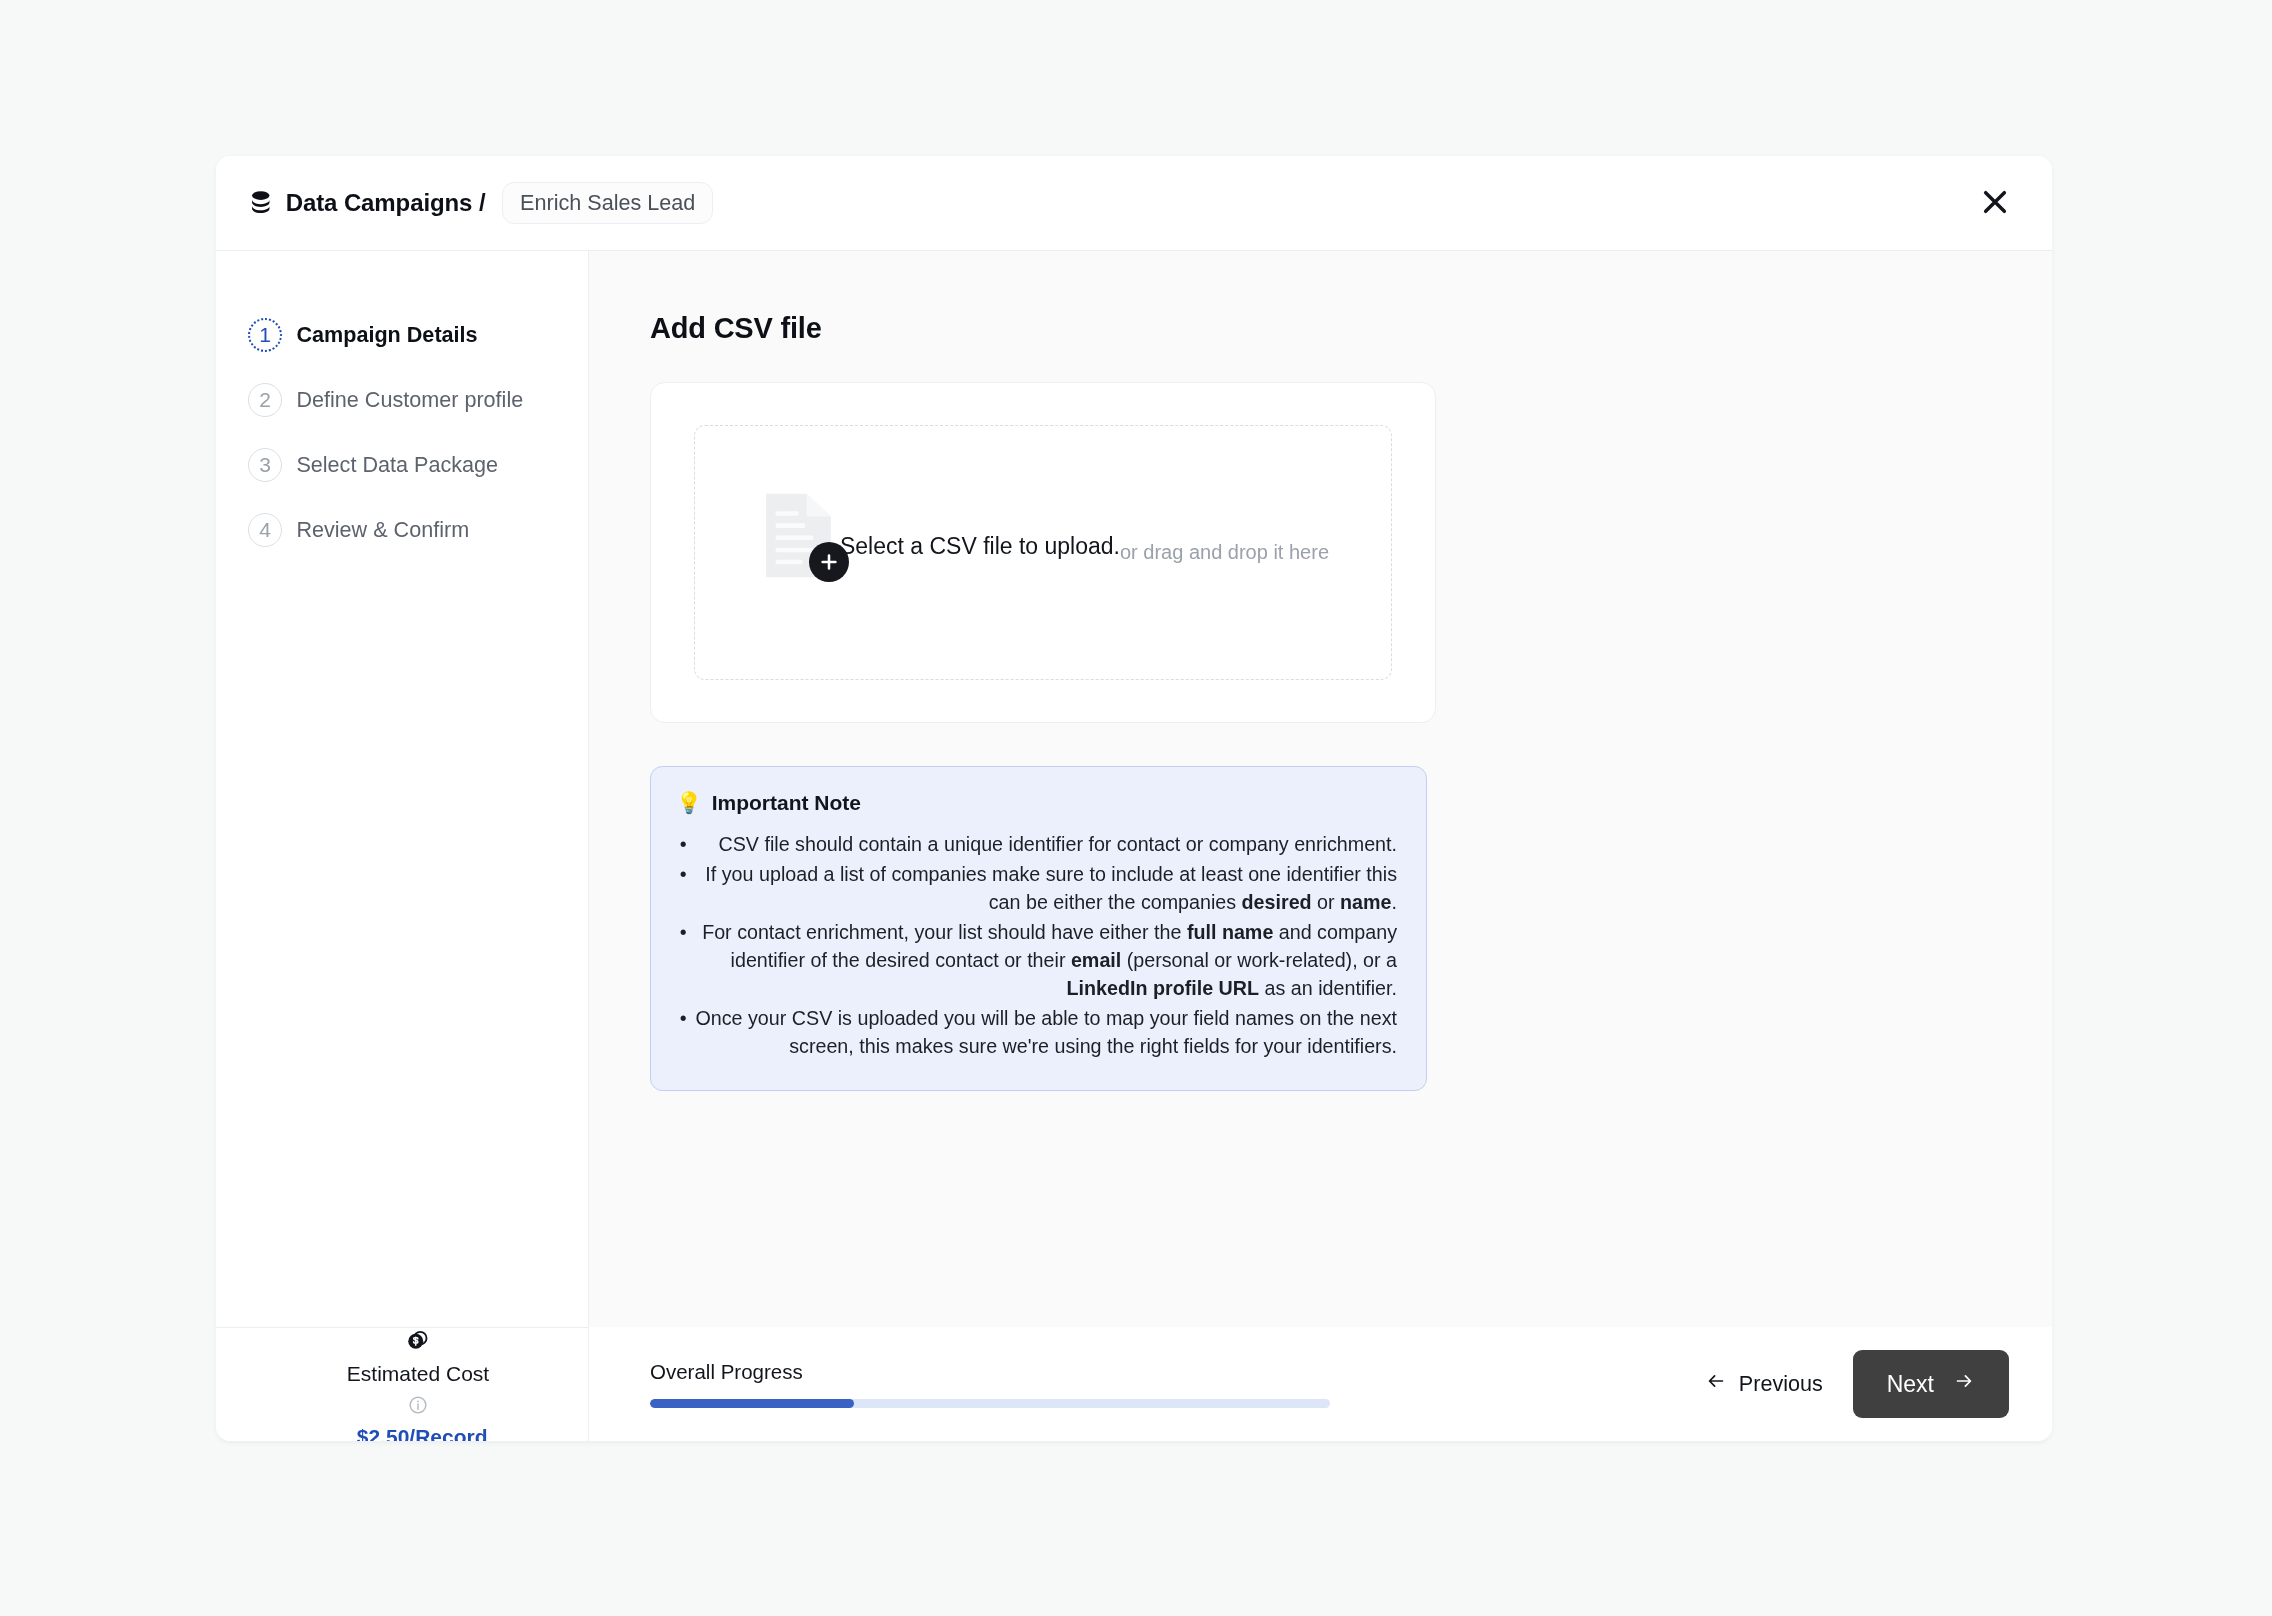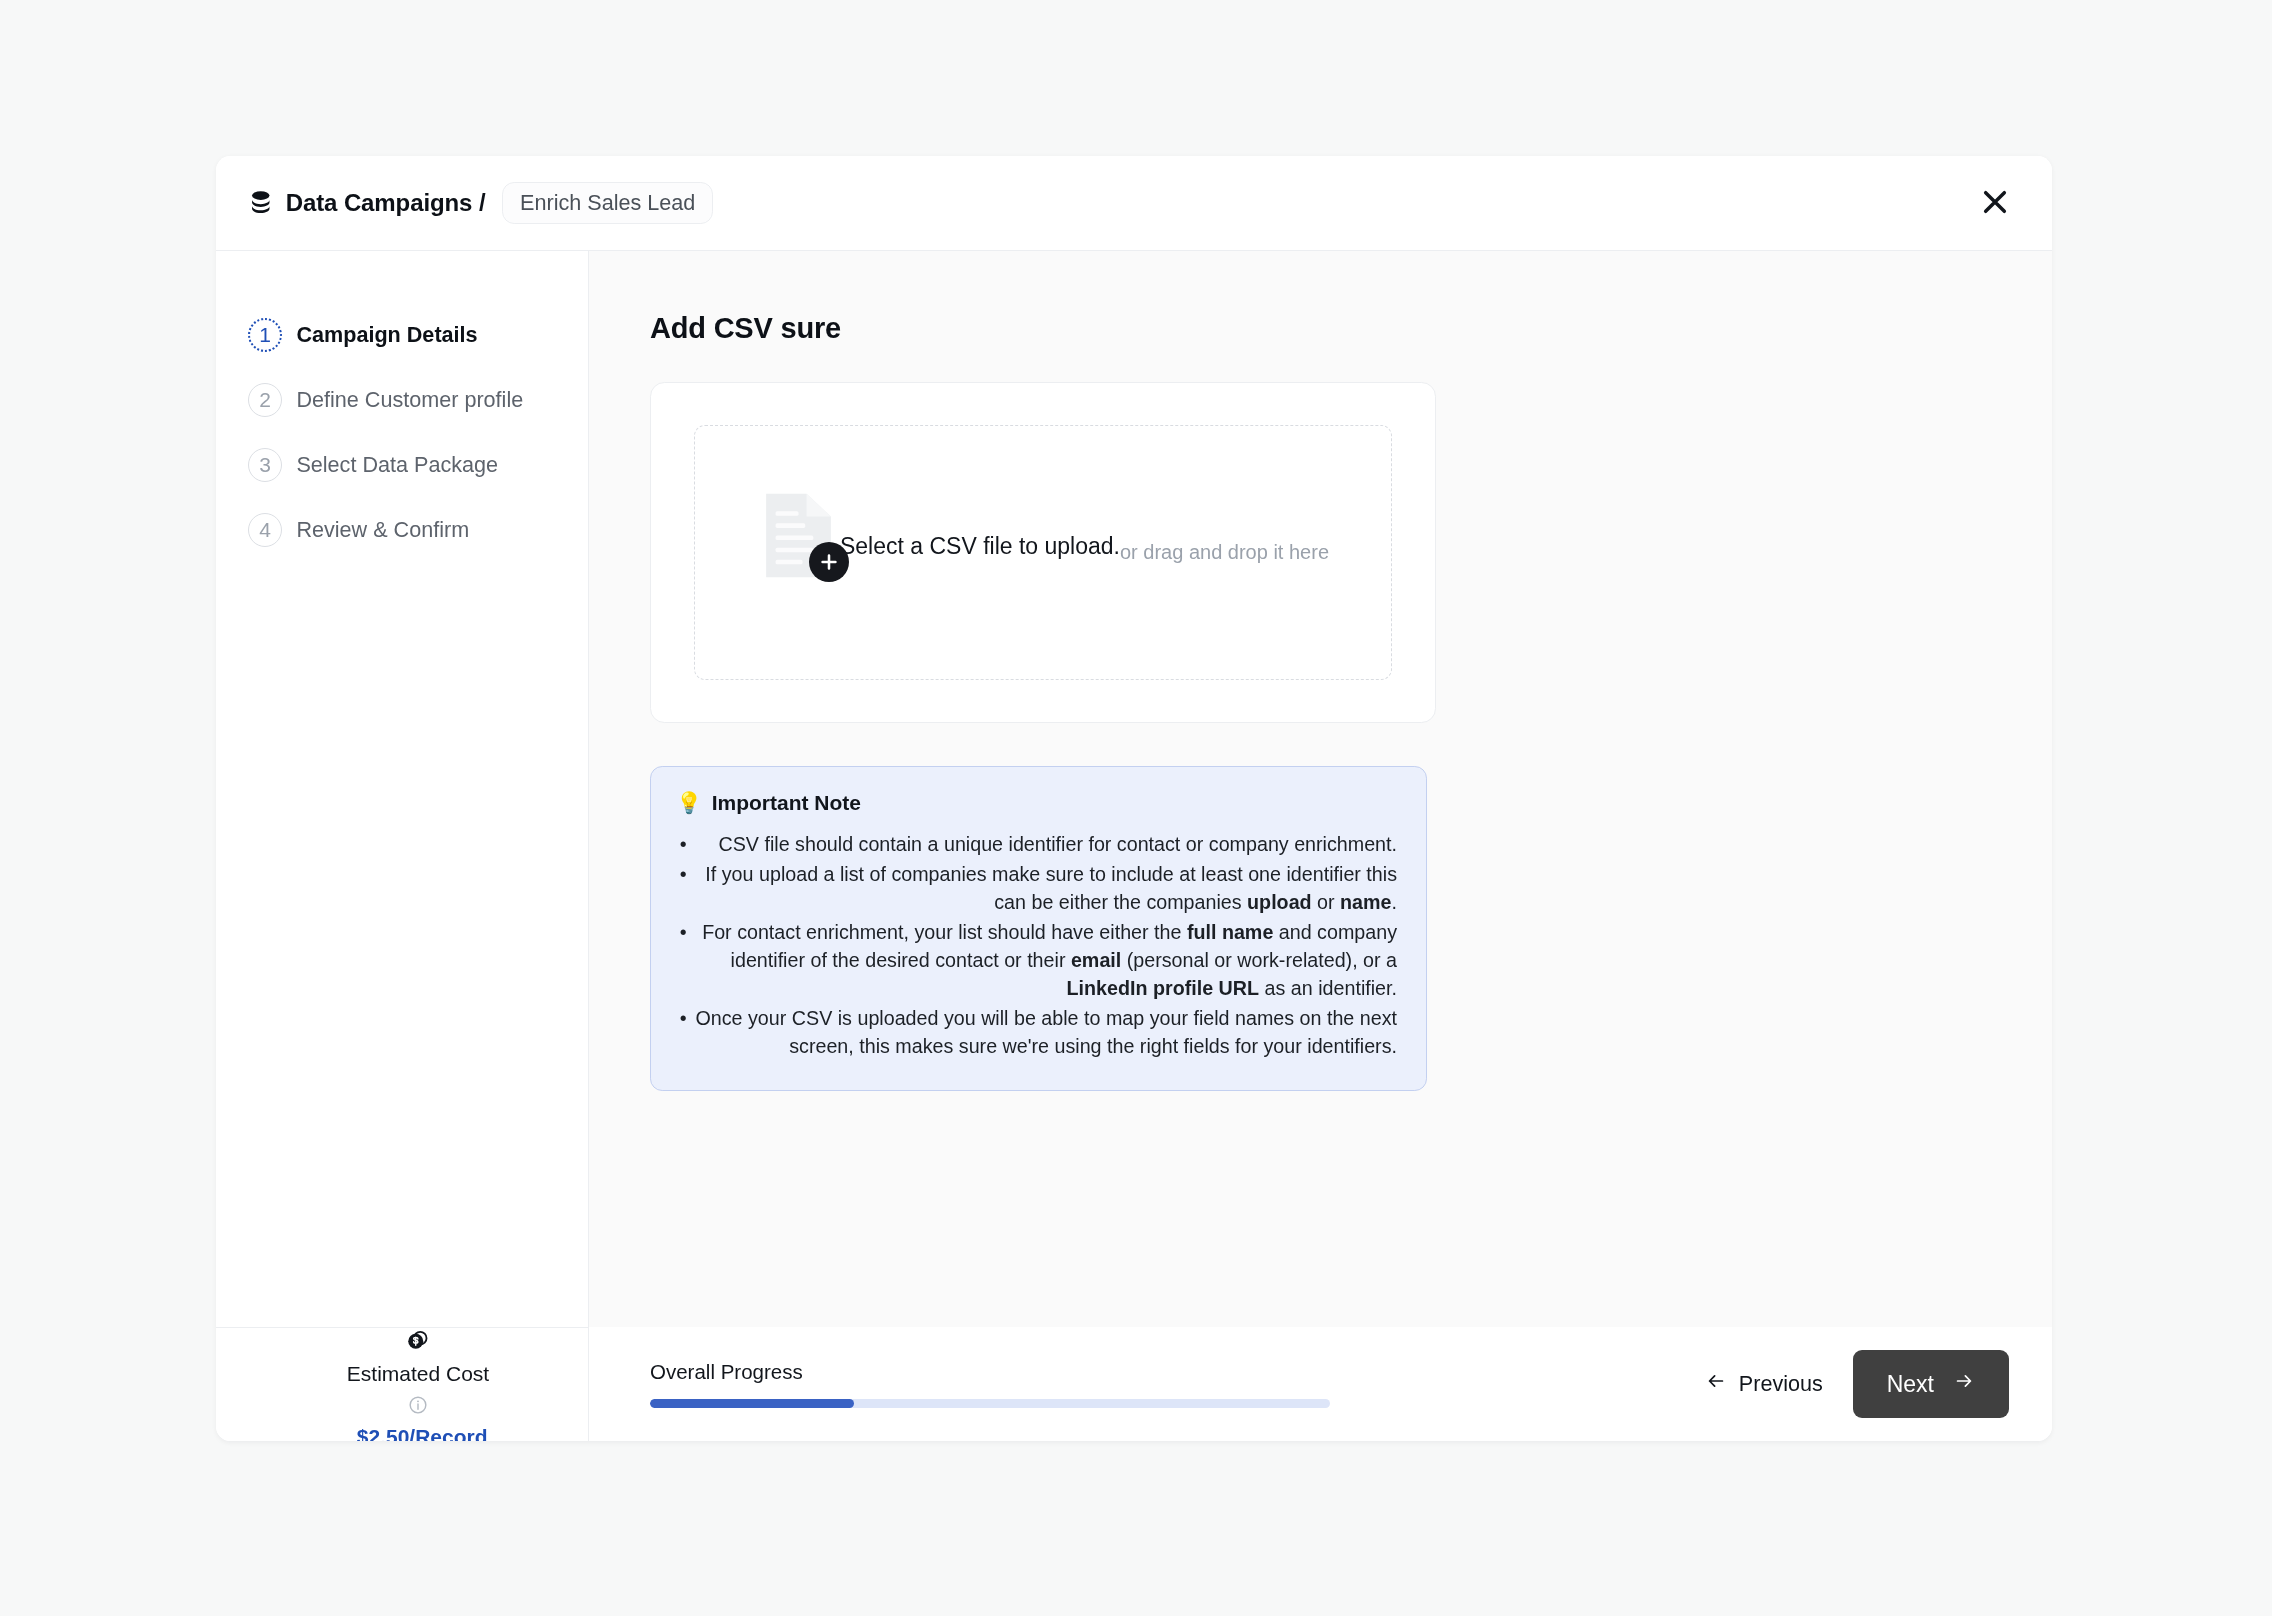--- a/index.html
+++ b/index.html
@@ -415,21 +415,21 @@
             <path d="M12 10.8v6.2" stroke="#b4bac2" stroke-width="1.7" stroke-linecap="round"></path>
           </svg>
         </span>
         <span class="cost-value">$2.50/Record</span>
       </div>
     </div>
 
     <div class="main-col">
 
       <div class="main-content">
-        <div class="section-title">Add CSV sure</div>
+        <div class="section-title">Add CSV file</div>
 
         <div class="upload-card">
           <div class="dropzone">
             <div class="file-icon-wrap">
               <svg width="83" height="89" viewBox="0 0 60 66" aria-hidden="true">
                 <path d="M6 2 h30 l18 17 v45 H6 Z" fill="#eceef0"></path>
                 <path d="M36 2 v17 h18 Z" fill="#f6f7f8"></path>
                 <rect x="13" y="15" width="17" height="3.4" rx="1.2" fill="#fbfbfc"></rect>
                 <rect x="13" y="24" width="22" height="3.4" rx="1.2" fill="#fbfbfc"></rect>
                 <rect x="13" y="33" width="28" height="3.4" rx="1.2" fill="#fbfbfc"></rect>
@@ -447,21 +447,21 @@
           </div>
         </div>
 
         <div class="note">
           <div class="note-title">
             <span>💡</span>
             <span>Important Note</span>
           </div>
           <ul class="note-list" id="note-list">
               <li><span>CSV file should contain a unique identifier for contact or company enrichment.</span></li>
-              <li><span>If you upload a list of companies make sure to include at least one identifier this can be either the companies </span><b>upload</b><span> or </span><b>name</b><span>.</span></li>
+              <li><span>If you upload a list of companies make sure to include at least one identifier this can be either the companies </span><b>desired</b><span> or </span><b>name</b><span>.</span></li>
               <li><span>For contact enrichment, your list should have either the </span><b>full name</b><span> and company identifier of the desired contact or their </span><b>email</b><span> (personal or work-related), or a </span><b>LinkedIn profile URL</b><span> as an identifier.</span></li>
               <li><span>Once your CSV is uploaded you will be able to map your field names on the next screen, this makes sure we're using the right fields for your identifiers.</span></li>
             </ul>
         </div>
       </div>
 
       <div class="main-footer">
         <div class="progress-block">
           <div class="progress-label">Overall Progress</div>
           <div class="progress-track">

